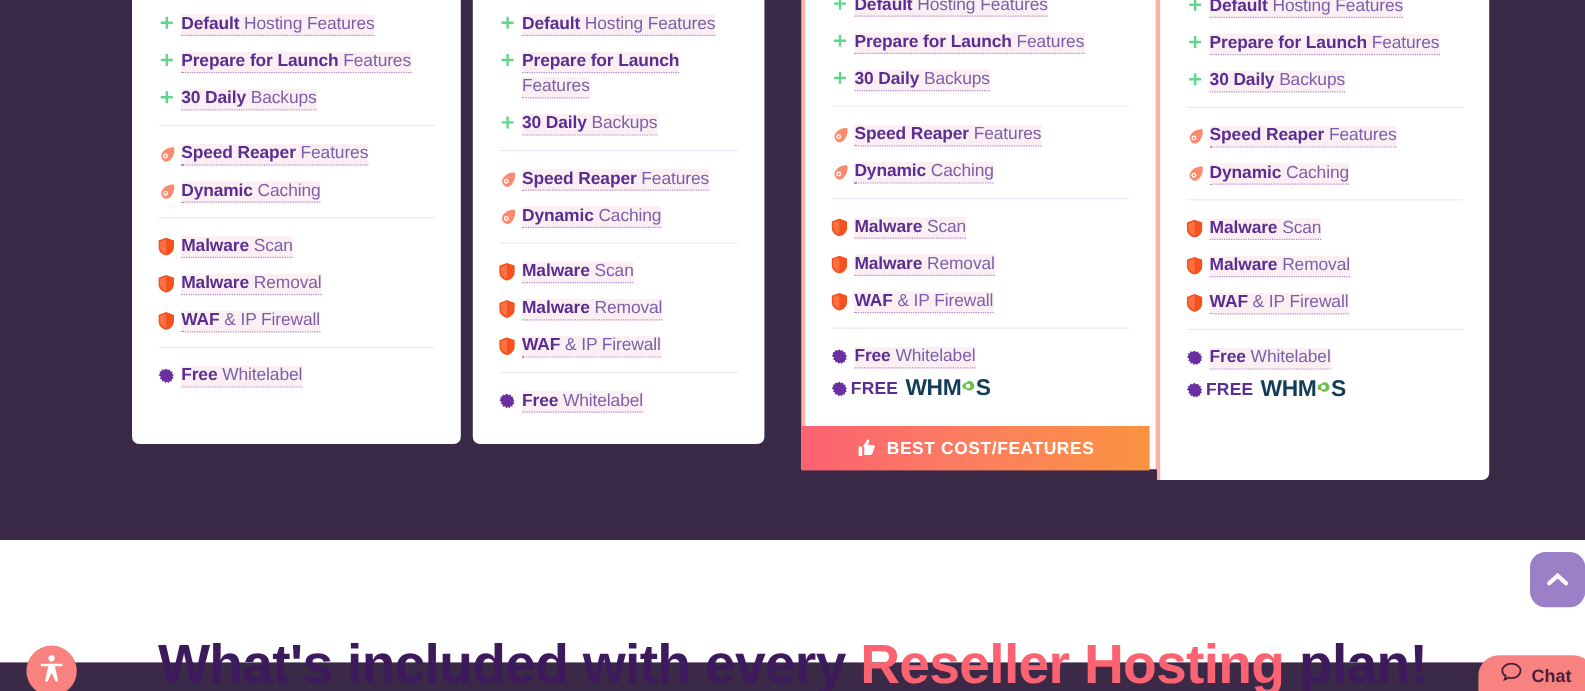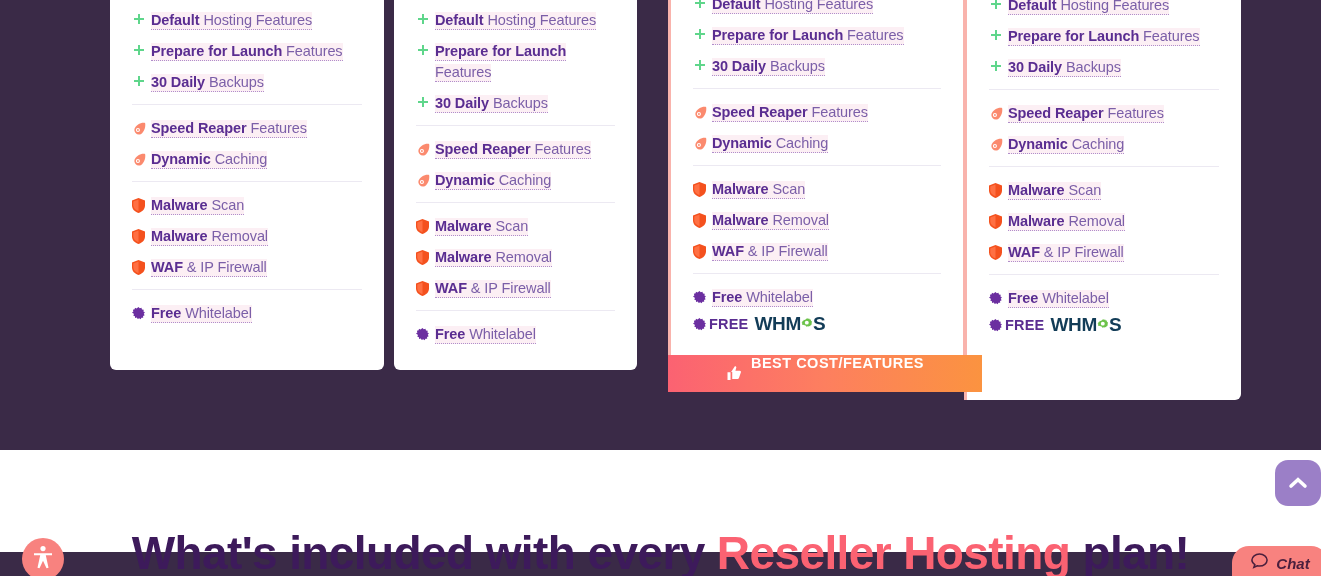--- a/index.html
+++ b/index.html
@@ -84,24 +84,25 @@
   }
 
   
   .ic svg { display: block; }
 
   
   .best-btn {
     position: absolute;
     left: 668px;
     top: 355px;
-    width: 314px;
+    width: 290px;
     height: 37px;
     background: linear-gradient(90deg, #fb6272 0%, #fd7f5f 50%, #fb9340 100%);
     display: flex;
+    align-items: center;
     justify-content: center;
     gap: 8px;
     color: #ffffff;
     font-size: 14.5px;
     font-weight: 700;
     letter-spacing: 0.5px;
     border: none;
     cursor: pointer;
     font-family: "Liberation Sans", sans-serif;
   }
@@ -167,21 +168,21 @@
   .chat {
     position: absolute;
     left: 1232px; top: 546px;
     width: 96px; height: 34px;
     background: #f8827f;
     border-radius: 17px 17px 0 0;
     display: flex; align-items: center; justify-content: center;
     gap: 7px;
     cursor: pointer;
   }
-  .chat .lbl { color: #4a1f3d; font-size: 15px; font-weight: 600; font-style: italic; }
+  .chat .lbl { color: #4a1f3d; font-size: 15px; font-weight: 600; }
 </style>
 </head>
 <body>
 
 <div class="page">
 
   <div class="cards">
 
     <div class="card" id="card-1">
       <div class="card-inner" style="padding-top:150px;">

